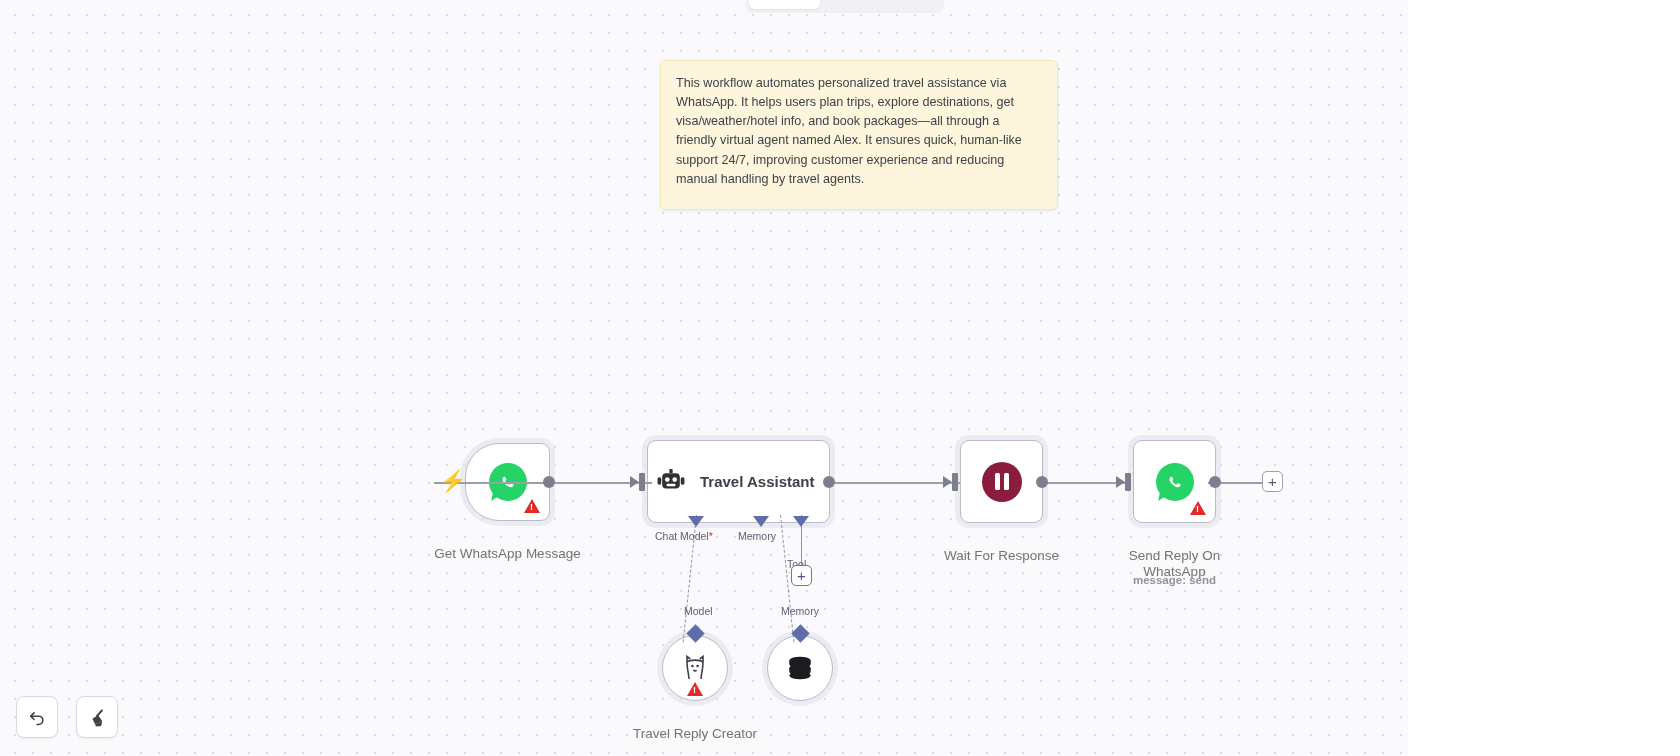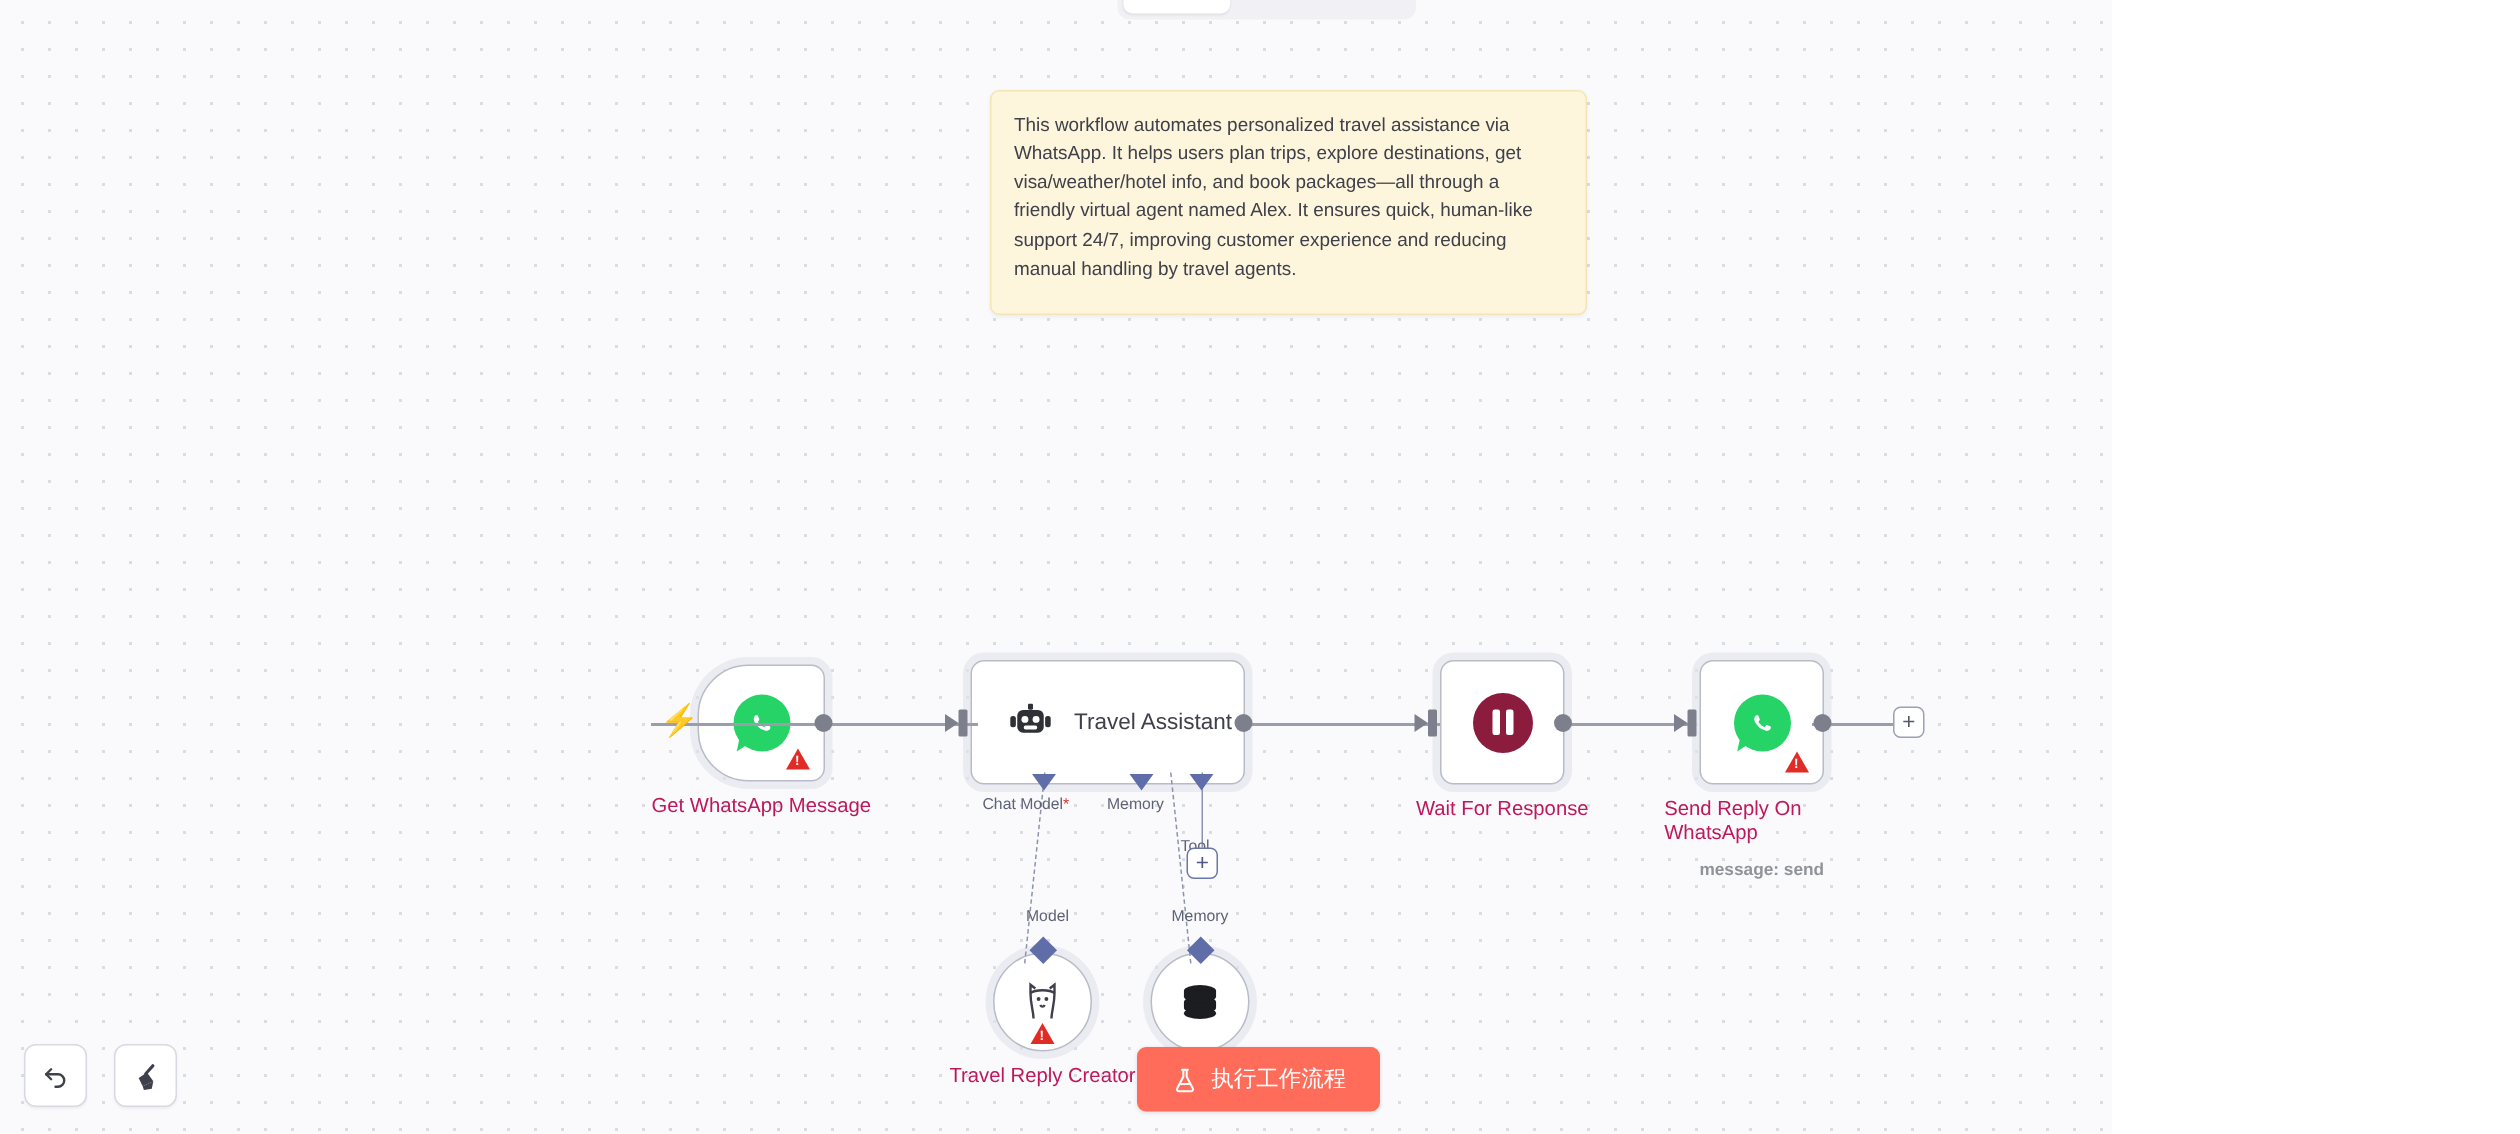--- a/index.html
+++ b/index.html
@@ -64,23 +64,24 @@
     border-radius: 9px;
     box-shadow: 0 0 0 5px rgba(226,228,236,.62);
     display: flex; align-items: center;
   }
   .node.trigger { border-top-left-radius: 34px; border-bottom-left-radius: 34px; }
 
   .node-label {
     position: absolute;
     top: 100%; left: 50%;
     transform: translateX(-50%);
-    margin-top: 9px;
+    margin-top: 26px;
     font-size: 13.5px;
-    color: #be185d;
+    color: #737373;
+    text-align: center;
     white-space: nowrap;
     line-height: 1.18;
   }
   .node-label.wrap { white-space: normal; width: 130px; }
   .node-sub {
     position: absolute; top: 100%; left: 50%;
     transform: translateX(-50%);
     margin-top: 52px;
     font-size: 11.5px; color: #909399; white-space: nowrap; font-weight: bold;
   }
@@ -227,21 +228,21 @@
     <div class="wa">
       <svg width="22" height="22" viewBox="0 0 24 24" fill="#ffffff">
         <path d="M17.5 14.4c-.3-.15-1.77-.87-2.04-.97-.27-.1-.47-.15-.67.15-.2.3-.77.97-.94 1.17-.17.2-.35.22-.65.07-.3-.15-1.26-.46-2.4-1.48-.89-.79-1.49-1.77-1.66-2.07-.17-.3-.02-.46.13-.61.13-.13.3-.35.45-.52.15-.17.2-.3.3-.5.1-.2.05-.37-.02-.52-.08-.15-.67-1.61-.92-2.21-.24-.58-.49-.5-.67-.51h-.57c-.2 0-.52.07-.79.37-.27.3-1.04 1.02-1.04 2.48s1.06 2.88 1.21 3.08c.15.2 2.09 3.2 5.07 4.48.71.31 1.26.49 1.69.63.71.23 1.36.19 1.87.12.57-.09 1.77-.72 2.02-1.42.25-.7.25-1.3.17-1.42-.07-.13-.27-.2-.57-.35z"></path>
       </svg>
     </div>
     <div class="warn"></div>
     <div class="port-out"></div>
     <div class="node-label">Get WhatsApp Message</div>
   </div>
 
-  <div class="node" style="left:647px; top:440px; width:183px; height:83px; padding-left:24px; gap:14px;">
+  <div class="node" style="left:647px; top:440px; width:183px; height:83px; padding-left:8px; gap:14px;font-weight:bold;">
     <svg width="30" height="26" viewBox="0 0 32 28" fill="#2f3136">
       <rect x="14.2" y="0" width="3.6" height="4.4" rx="1"></rect>
       <rect x="6.5" y="4.6" width="19" height="16.4" rx="4.2"></rect>
       <rect x="1.5" y="9" width="4" height="8" rx="1.8"></rect>
       <rect x="26.5" y="9" width="4" height="8" rx="1.8"></rect>
       <circle cx="12" cy="11.4" r="2.5" fill="#ffffff"></circle>
       <circle cx="20" cy="11.4" r="2.5" fill="#ffffff"></circle>
       <rect x="11.2" y="15.8" width="9.6" height="2.8" rx="1.2" fill="#ffffff"></rect>
     </svg>
     <span style="font-size:15px; color:#3f4049;">Travel Assistant</span>
@@ -318,21 +319,14 @@
     </svg>
   </div>
   <div class="tool-btn" style="left:76px; top:696px;">
     <svg width="21" height="21" viewBox="0 0 24 24" fill="#3f4049">
       <rect x="13.2" y="1.8" width="2.3" height="10.5" rx="1" transform="rotate(42 14.3 7)"></rect>
       <path d="M6.2 13.4 L12.6 9.2 L17.4 15.9 L9.3 19.6 Z"></path>
       <path d="M9.3 19.6 L17.4 15.9 L16.2 21.6 L10.2 22.4 Z"></path>
     </svg>
   </div>
 
-  <button class="exec-btn">
-    <svg width="18" height="18" viewBox="0 0 24 24" fill="none" stroke="#ffffff" stroke-width="1.8" stroke-linecap="round" stroke-linejoin="round">
-      <path d="M9.5 3 h5 M10.5 3 v6.2 L5 19.5 a1.6 1.6 0 0 0 1.4 2.4 h11.2 A1.6 1.6 0 0 0 19 19.5 L13.5 9.2 V3"></path>
-      <path d="M7.8 15.5 h8.4"></path>
-    </svg>
-    <span>执行工作流程</span>
-  </button>
 
 </div>
 
 </body></html>

